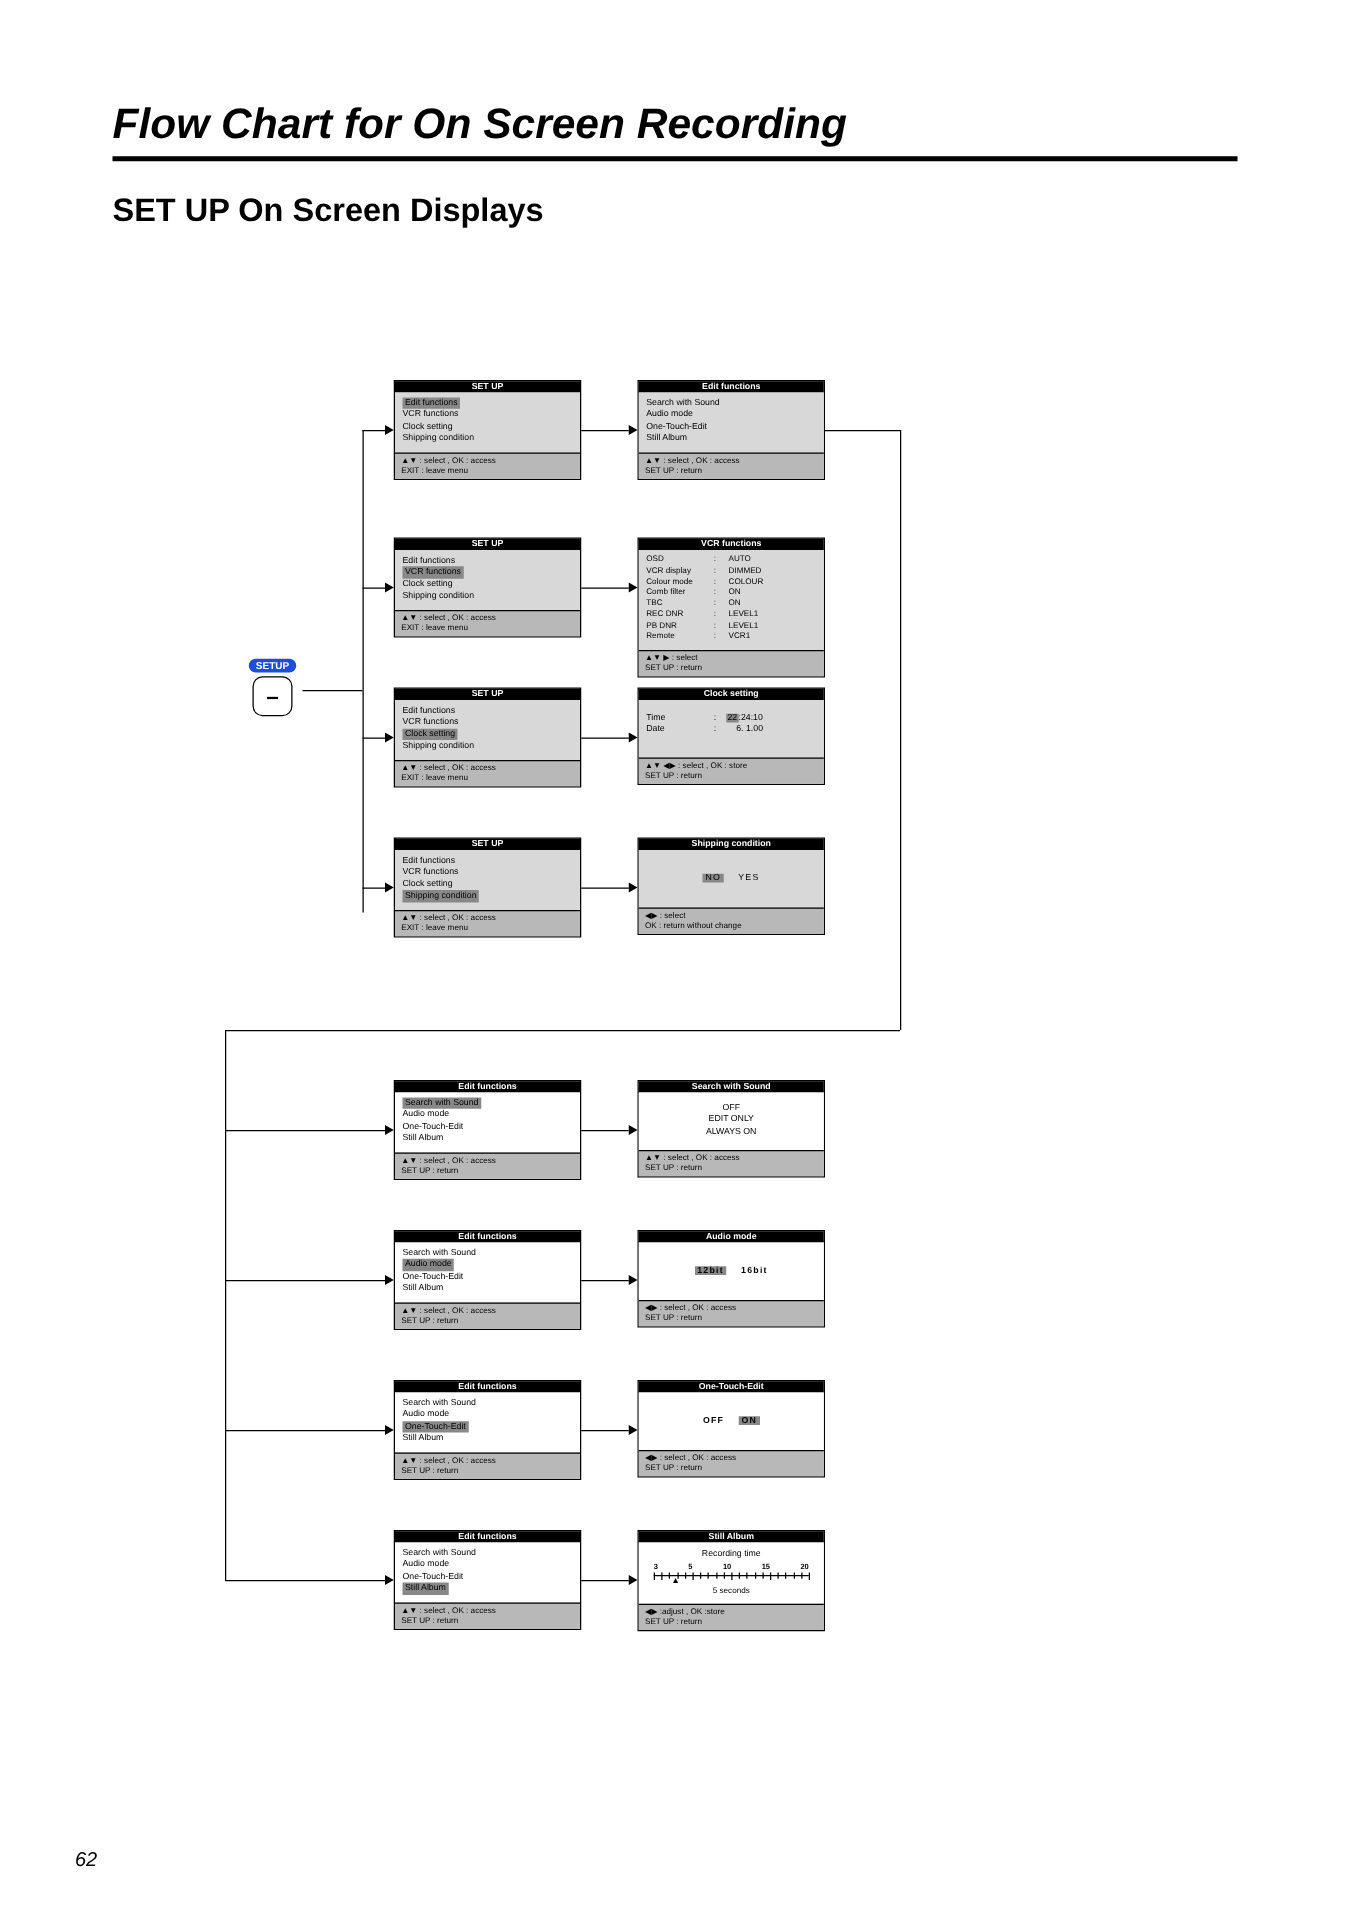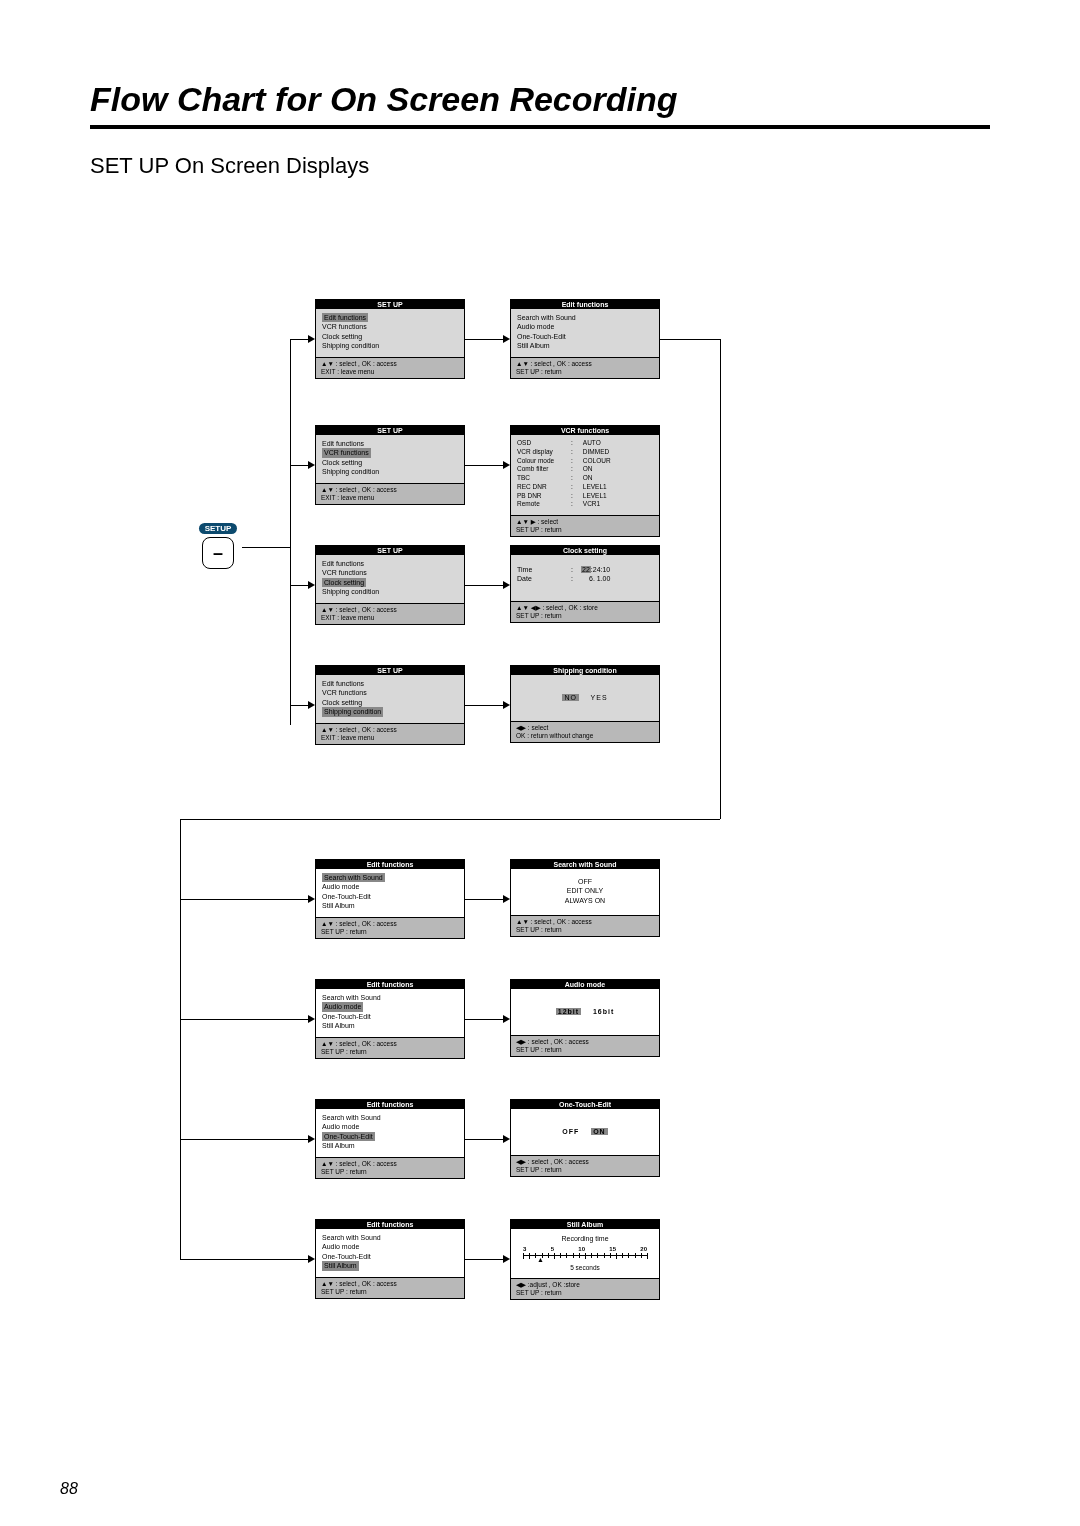--- a/index.html
+++ b/index.html
@@ -20,42 +20,42 @@
     font-weight: bold;
     font-style: italic;
     margin: 0 0 6px 0;
   }
   .hr-thick {
     border: none;
     border-top: 4px solid #000;
     margin: 0 0 24px 0;
   }
   .subtitle {
-    font-size: 22px;
-    font-weight: normal;
+    font-size: 26px;
+    font-weight: bold;
     margin: 0 0 60px 0;
   }
 
   .diagram {
     position: relative;
     width: 100%;
     height: 1160px;
   }
 
   
   .setup-btn {
     position: absolute;
     left: 104px;
     top: 278px;
     width: 48px;
     text-align: center;
   }
   .setup-pill {
     display: inline-block;
-    background: #0c4a6e;
+    background: #1d4ed8;
     color: #fff;
     font-size: 8px;
     font-weight: bold;
     padding: 1px 6px;
     border-radius: 7px;
     margin-bottom: 3px;
   }
   .setup-round {
     width: 32px;
     height: 32px;
@@ -462,13 +462,13 @@
     <div class="line" style="left:375px; top:780px; width:38px; height:1px;"></div>
     <div class="arrow-r" style="left:413px; top:776px;"></div>
     <div class="line" style="left:375px; top:900px; width:38px; height:1px;"></div>
     <div class="arrow-r" style="left:413px; top:896px;"></div>
     <div class="line" style="left:375px; top:1020px; width:38px; height:1px;"></div>
     <div class="arrow-r" style="left:413px; top:1016px;"></div>
 
   </div>
 </div>
 
-<div class="pageno">88</div>
+<div class="pageno">62</div>
 
 </body></html>

